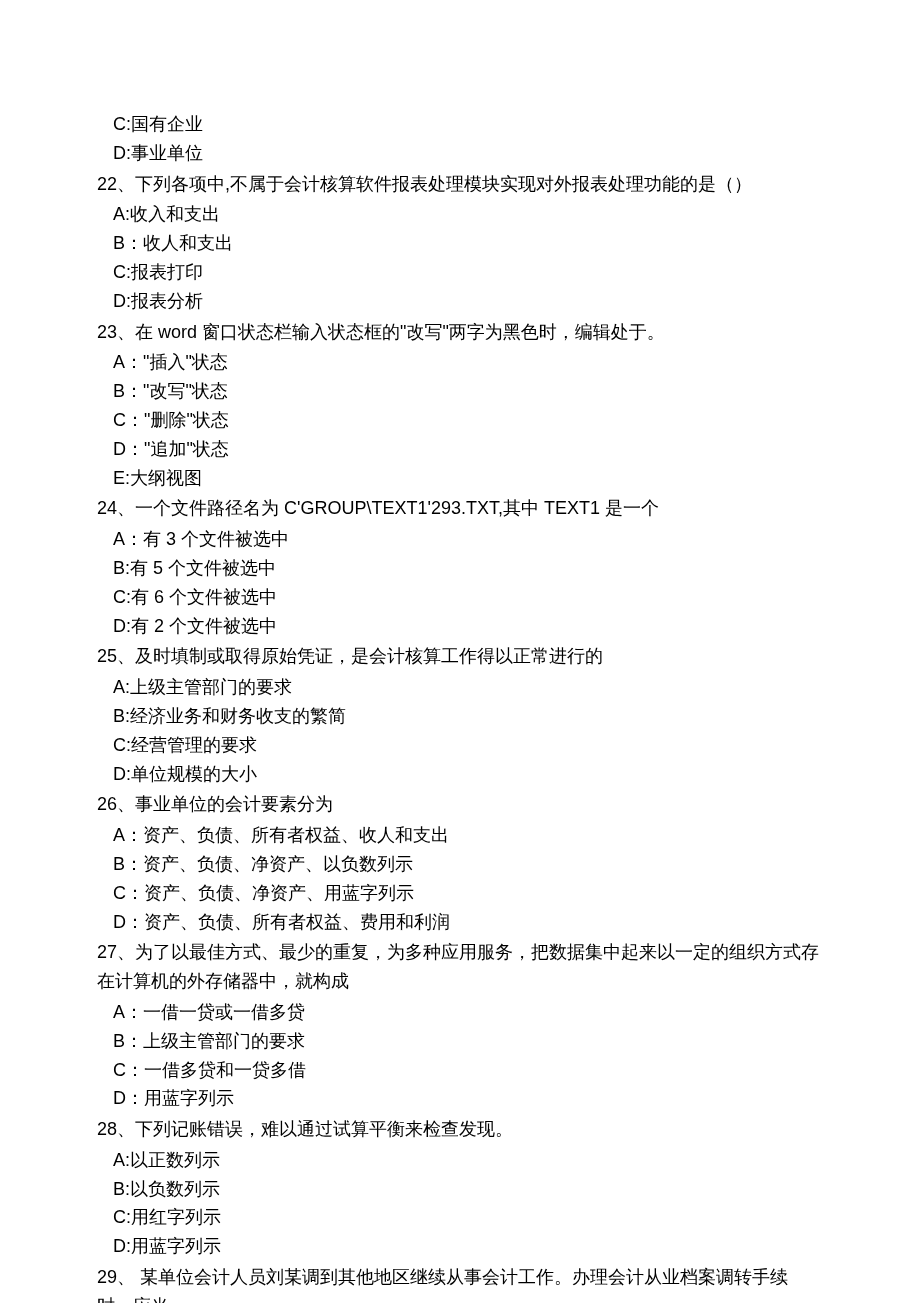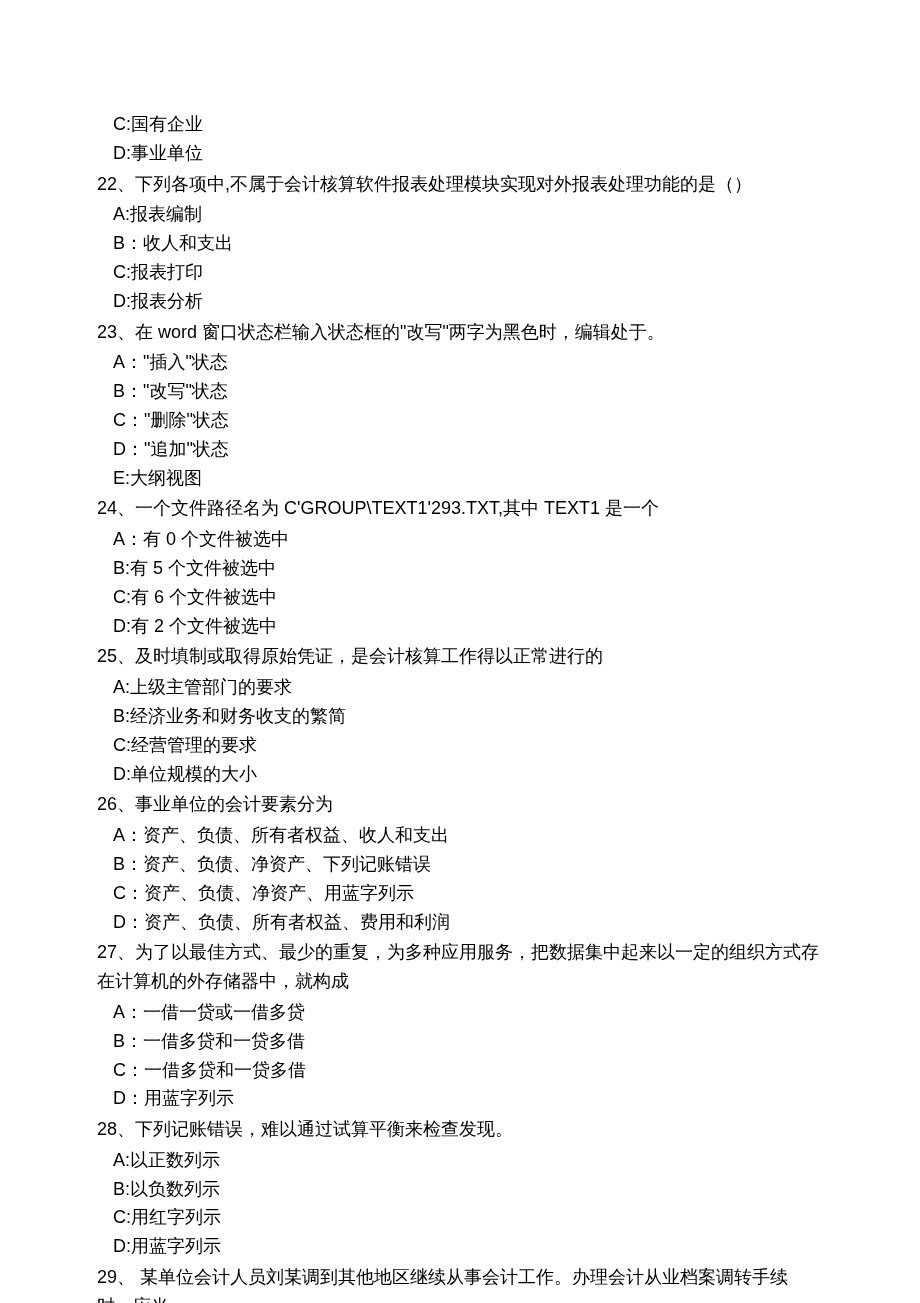--- a/index.html
+++ b/index.html
@@ -23,53 +23,53 @@
       margin: 2px;
     }
   </style>
 </head>
 <body>
 
 <div class="option">C:国有企业</div>
 <div class="option">D:事业单位</div>
 
 <div class="question">22、下列各项中,不属于会计核算软件报表处理模块实现对外报表处理功能的是（）</div>
-<div class="option">A:报表编制</div>
+<div class="option">A:收入和支出</div>
 <div class="option">B：收人和支出</div>
 <div class="option">C:报表打印</div>
 <div class="option">D:报表分析</div>
 
 <div class="question">23、在 word 窗口状态栏输入状态框的"改写"两字为黑色时，编辑处于。</div>
 <div class="option">A："插入"状态</div>
 <div class="option">B："改写"状态</div>
 <div class="option">C："删除"状态</div>
 <div class="option">D："追加"状态</div>
 <div class="option">E:大纲视图</div>
 
 <div class="question">24、一个文件路径名为 C'GROUP\TEXT1'293.TXT,其中 TEXT1 是一个</div>
-<div class="option">A：有 0 个文件被选中</div>
+<div class="option">A：有 3 个文件被选中</div>
 <div class="option">B:有 5 个文件被选中</div>
 <div class="option">C:有 6 个文件被选中</div>
 <div class="option">D:有 2 个文件被选中</div>
 
 <div class="question">25、及时填制或取得原始凭证，是会计核算工作得以正常进行的</div>
 <div class="option">A:上级主管部门的要求</div>
 <div class="option">B:经济业务和财务收支的繁简</div>
 <div class="option">C:经营管理的要求</div>
 <div class="option">D:单位规模的大小</div>
 
 <div class="question">26、事业单位的会计要素分为</div>
 <div class="option">A：资产、负债、所有者权益、收人和支出</div>
-<div class="option">B：资产、负债、净资产、下列记账错误</div>
+<div class="option">B：资产、负债、净资产、以负数列示</div>
 <div class="option">C：资产、负债、净资产、用蓝字列示</div>
 <div class="option">D：资产、负债、所有者权益、费用和利润</div>
 
 <div class="question">27、为了以最佳方式、最少的重复，为多种应用服务，把数据集中起来以一定的组织方式存在计算机的外存储器中，就构成</div>
 <div class="option">A：一借一贷或一借多贷</div>
-<div class="option">B：一借多贷和一贷多借</div>
+<div class="option">B：上级主管部门的要求</div>
 <div class="option">C：一借多贷和一贷多借</div>
 <div class="option">D：用蓝字列示</div>
 
 <div class="question">28、下列记账错误，难以通过试算平衡来检查发现。</div>
 <div class="option">A:以正数列示</div>
 <div class="option">B:以负数列示</div>
 <div class="option">C:用红字列示</div>
 <div class="option">D:用蓝字列示</div>
 
 <div class="question">29、 某单位会计人员刘某调到其他地区继续从事会计工作。办理会计从业档案调转手续时，应当。</div>

